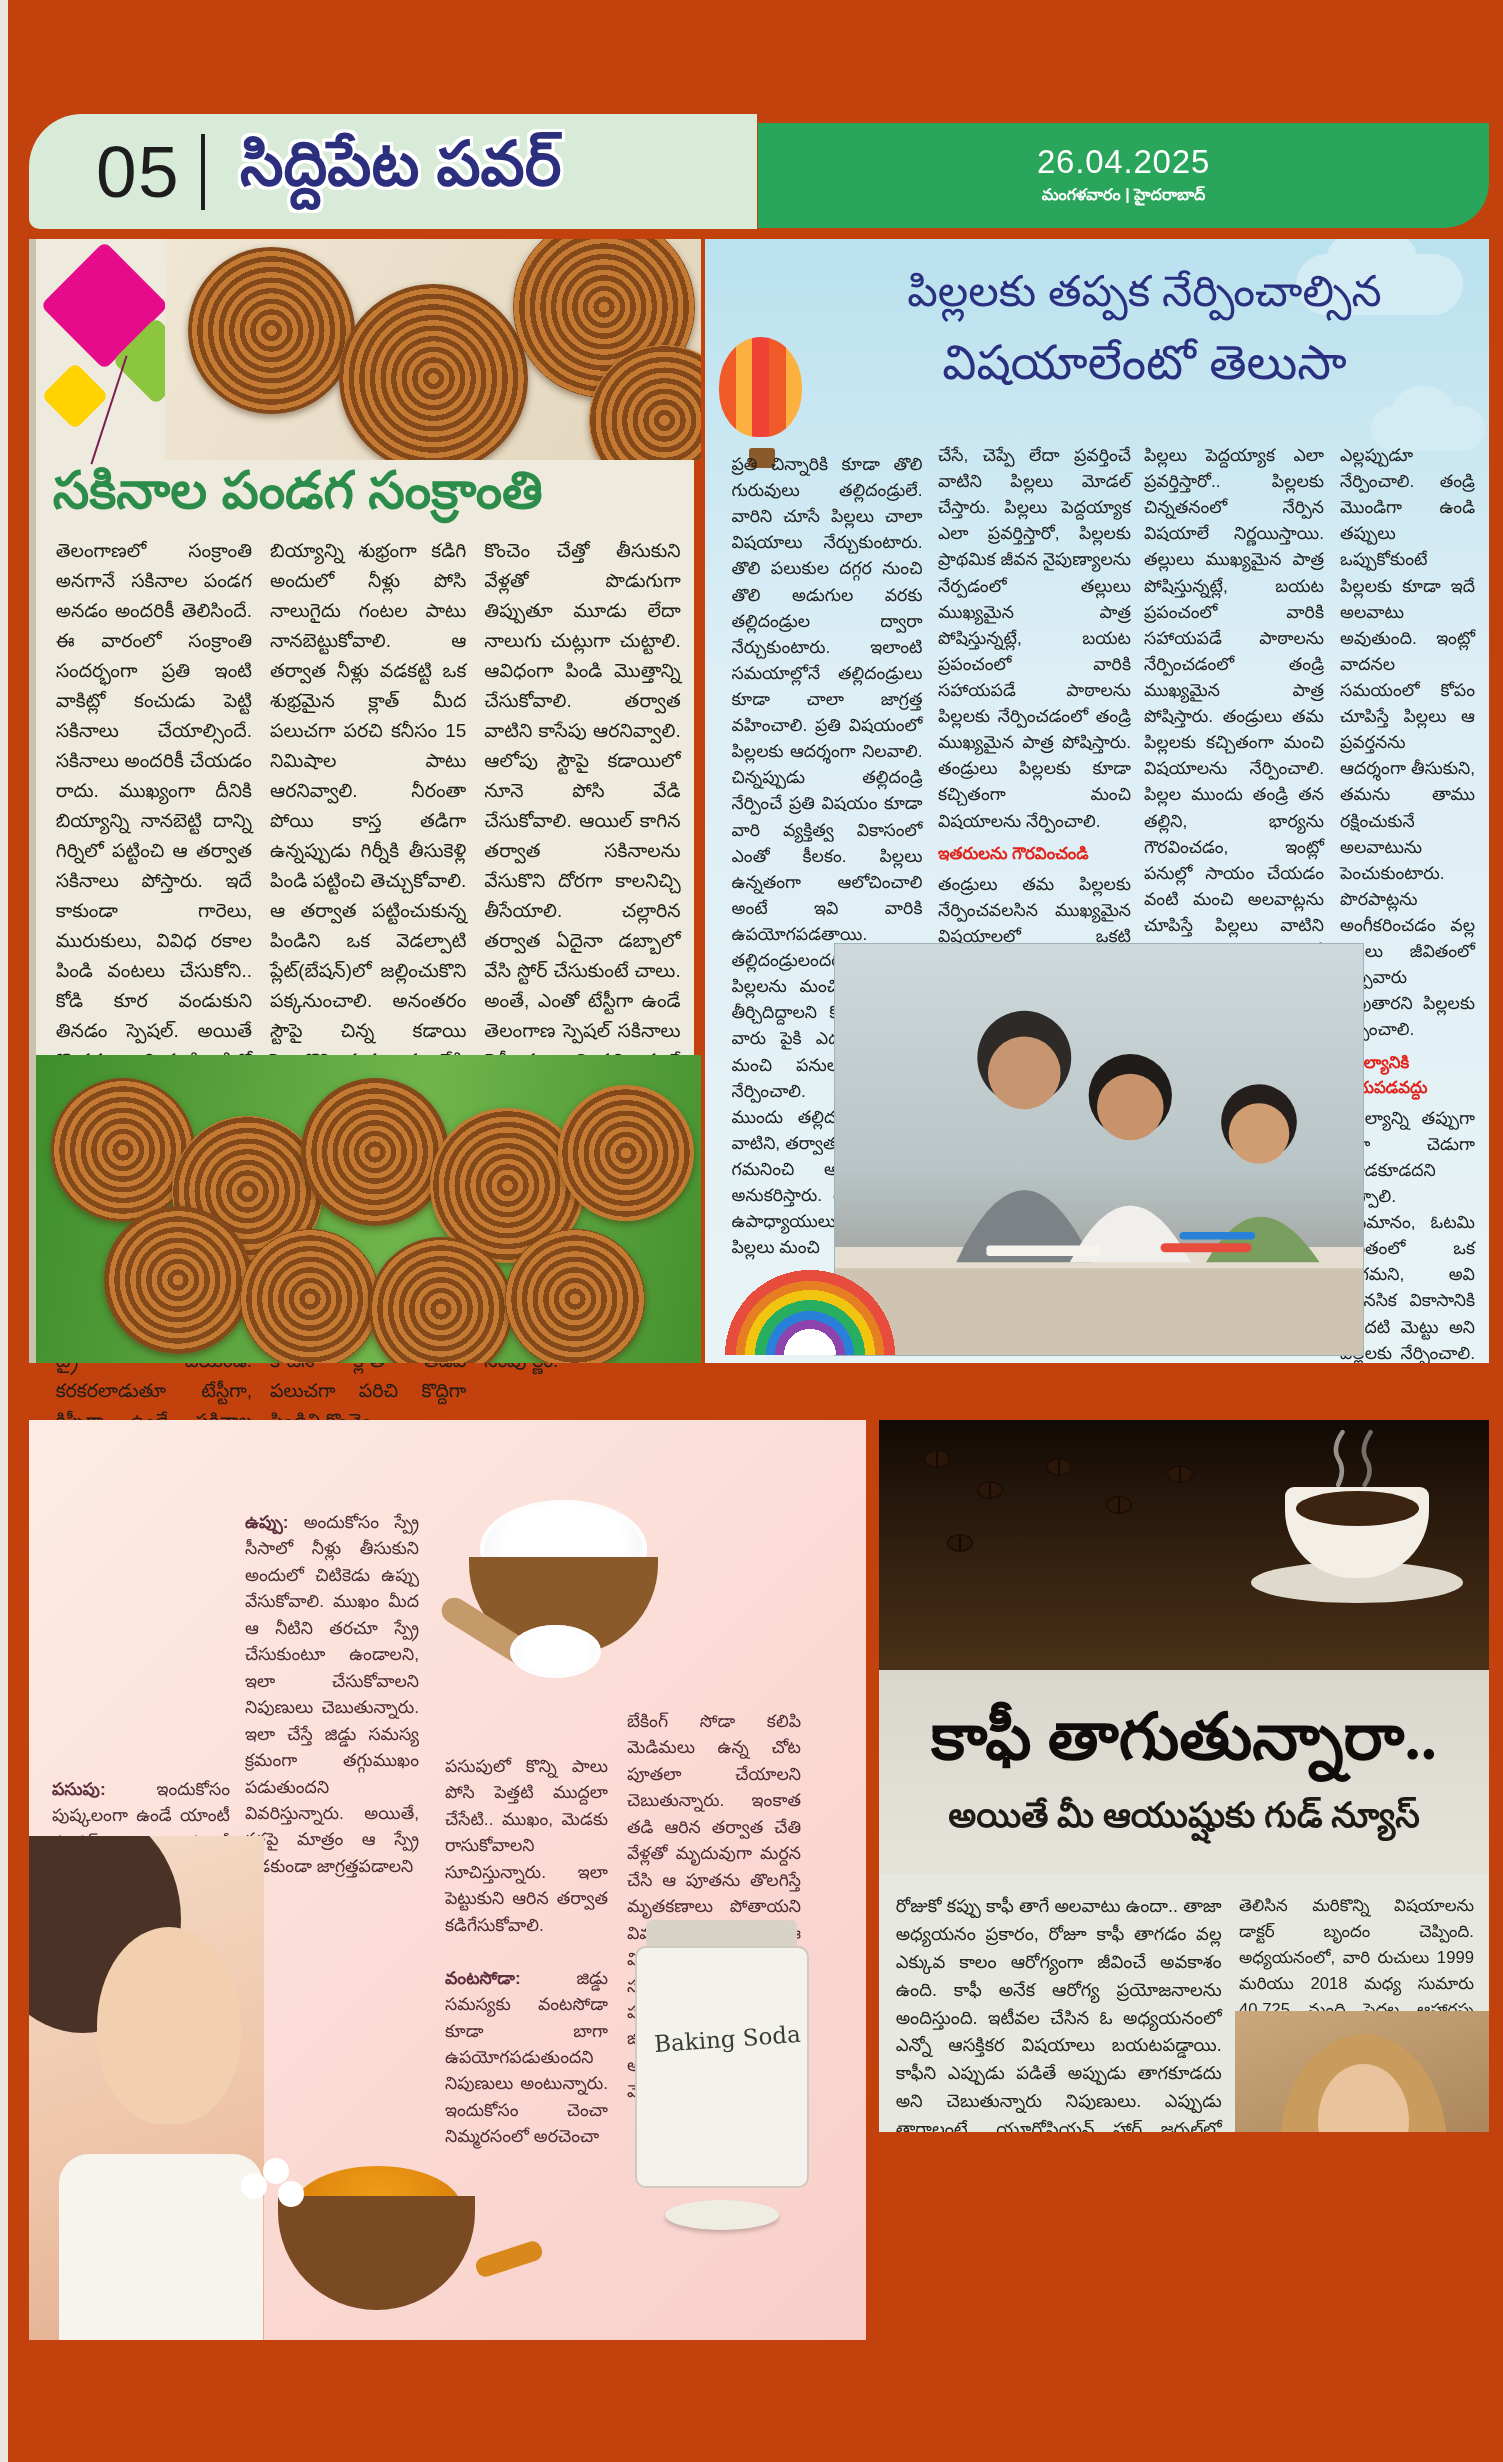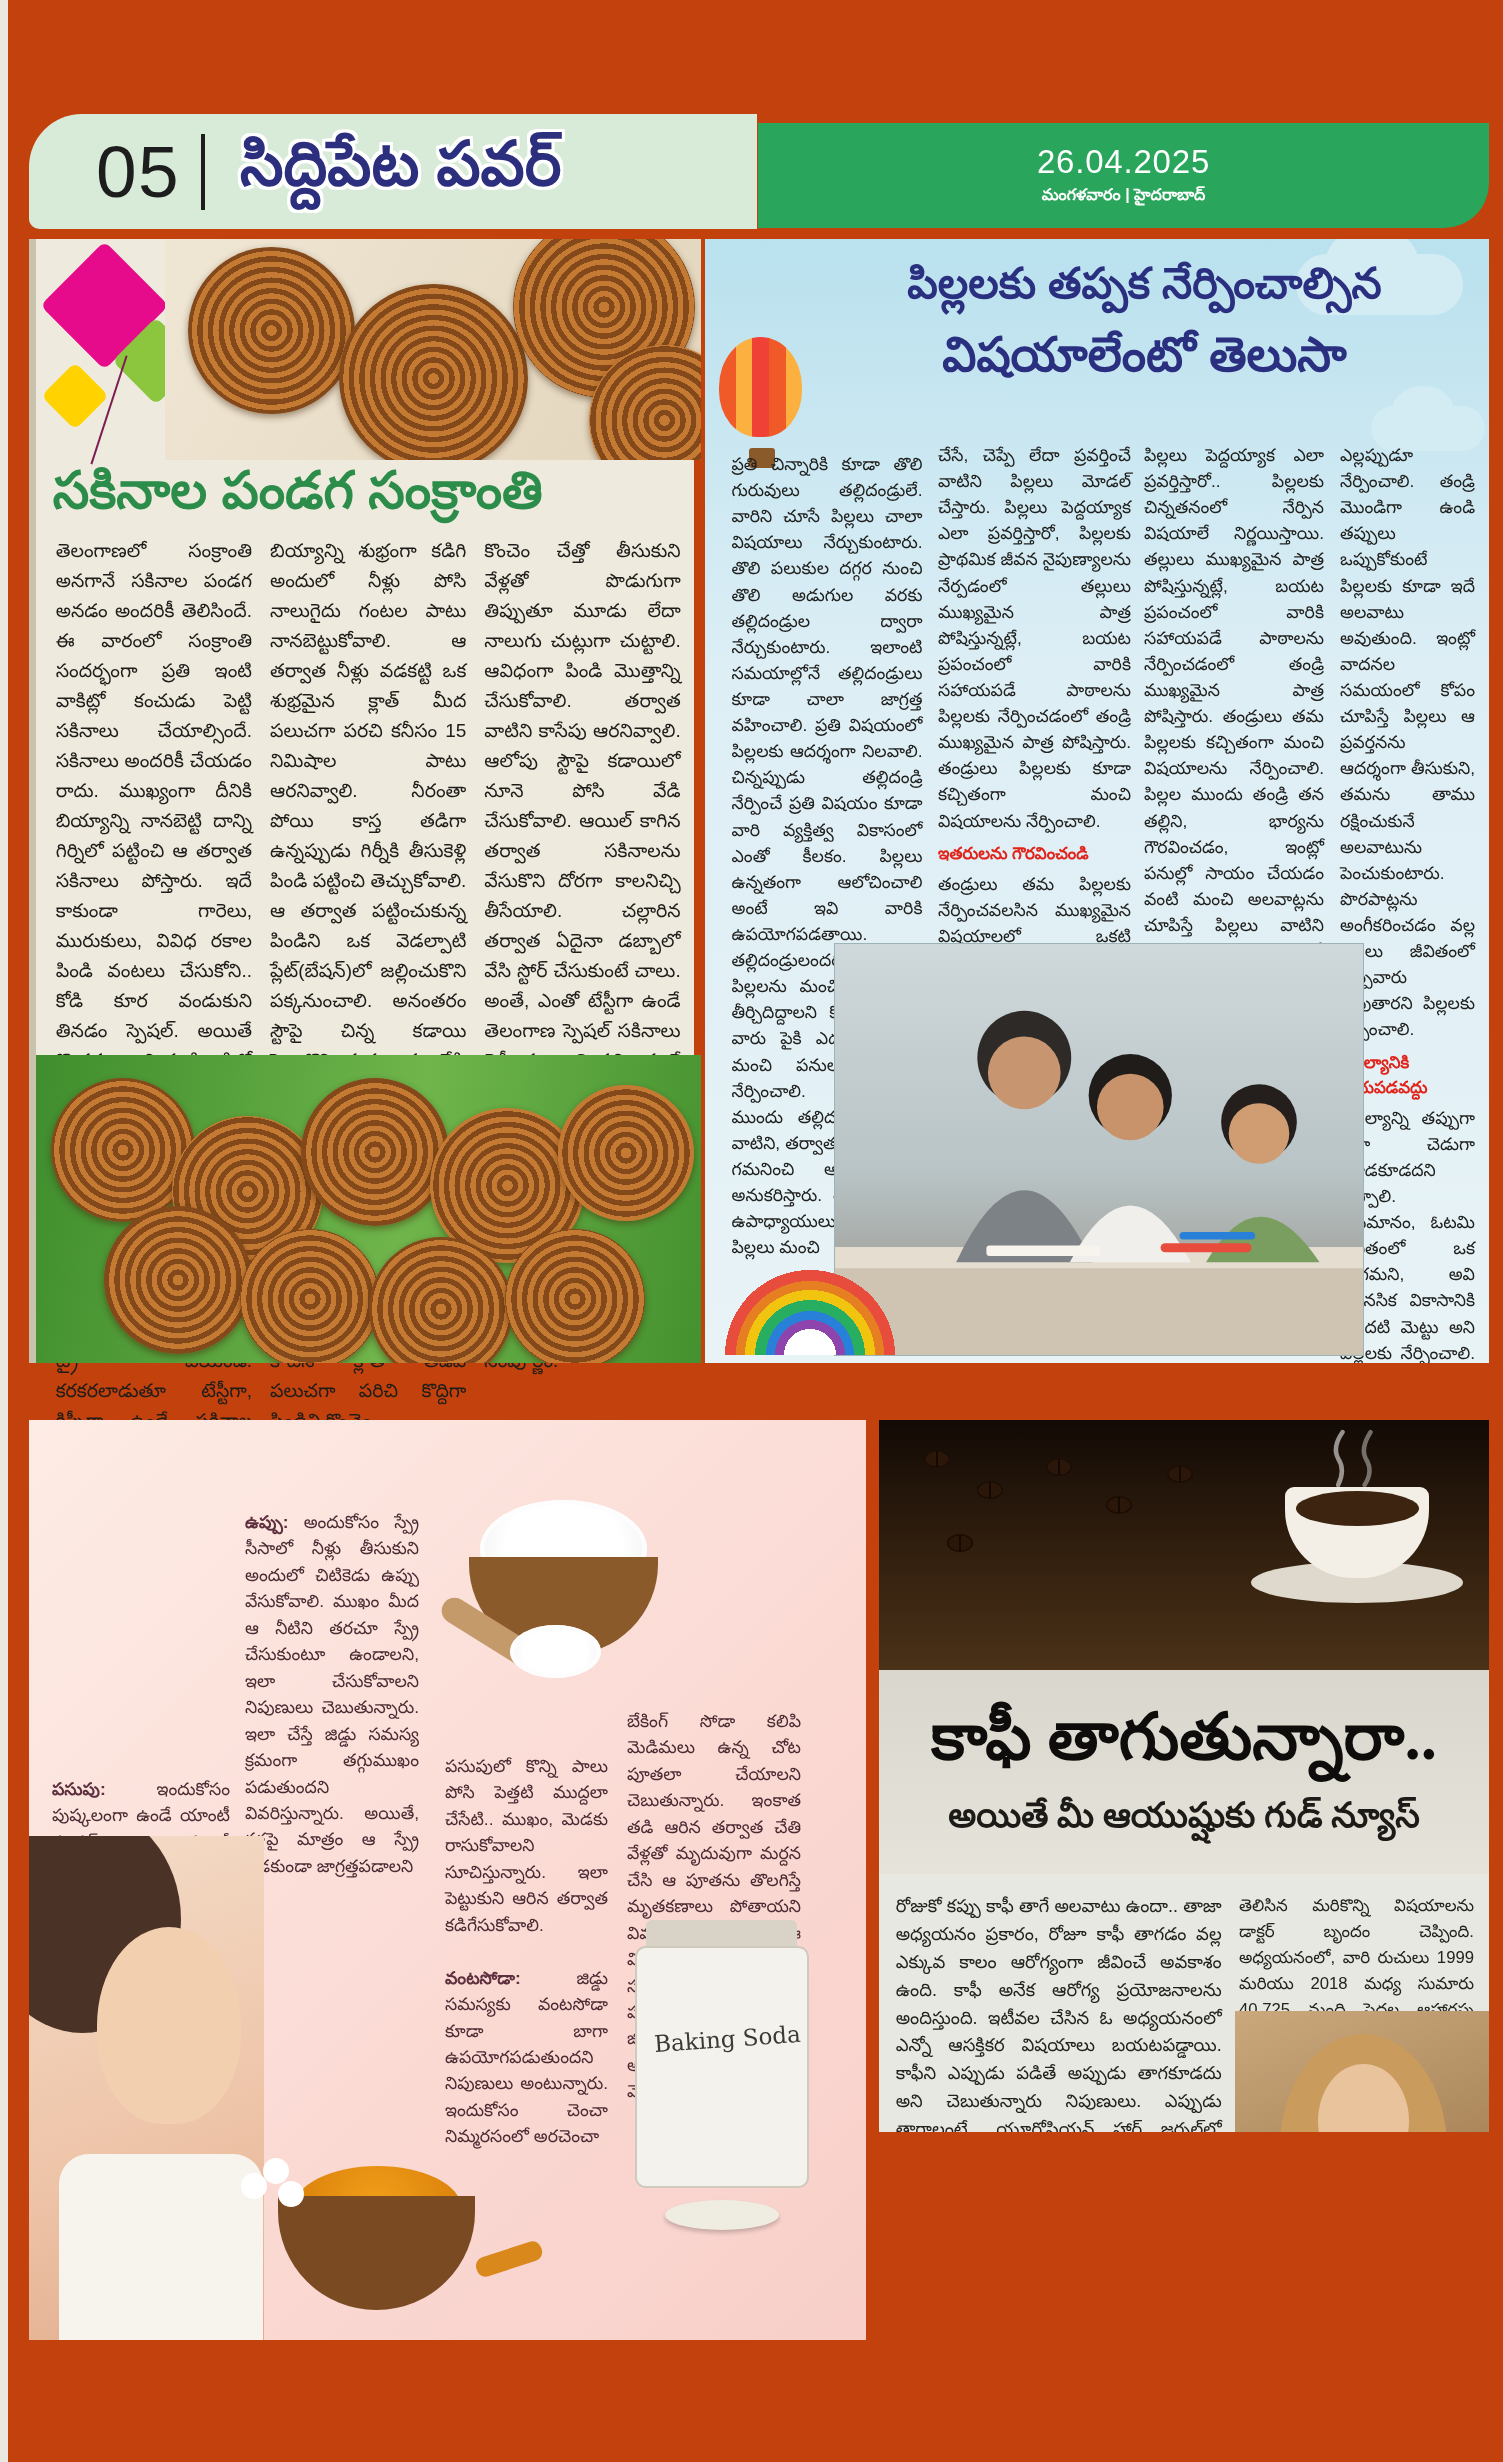--- a/index.html
+++ b/index.html
@@ -35,21 +35,21 @@
   .a1-col.c1{height:742px;}
   .leaf{left:0px;top:816px;width:665px;height:308px;background:linear-gradient(100deg,#3f8d2d,#6fb54b 55%,#44912f);overflow:hidden;}
 
   
   .art2{left:697px;top:239px;width:784px;height:1124px;background:linear-gradient(180deg,#b9e1ee,#ddeef5 38%,#e8f3f6);overflow:hidden;}
   .cloud{position:absolute;background:#d3ecf3;border-radius:45px;}
   .cloud:before{content:"";position:absolute;left:18%;top:-45%;width:55%;height:110%;background:inherit;border-radius:50%;}
   .balloon{position:absolute;left:13.6px;top:98px;width:83px;height:100px;border-radius:50% 50% 46% 46%;
            background:repeating-linear-gradient(90deg,#f05a28 0 16.7px,#fbb040 16.7px 33px,#ef4136 33px 50px);}
   .balloon-basket{position:absolute;left:44px;top:209px;width:26px;height:19.7px;background:#8a5a2b;border-radius:3px;}
-  .a2-headline{left:114px;top:20px;width:651px;text-align:center;color:#2b2f80;font-weight:bold;}
+  .a2-headline{left:114px;top:28px;width:651px;text-align:center;color:#2b2f80;font-weight:normal;}
   .a2-h1{font-size:43px;}
   .a2-h2{font-size:48px;margin-top:7.6px;}
   .a2-col{position:absolute;font-size:17.4px;line-height:1.5;text-align:justify;color:#20201e;}
   .redhead{color:#e2231a;font-weight:bold;font-size:16.7px;margin:7.6px 0 4.5px;}
   .rainbow{position:absolute;left:13.6px;bottom:7.6px;width:182px;height:91px;
      background:radial-gradient(circle at 50% 100%, #ffffff 0 26px,#8e44ad 26px 35px,#2980d9 35px 44px,#27ae60 44px 55px,#f1c40f 55px 65px,#e67e22 65px 74px,#e74c3c 74px 85px,transparent 85px);}
   .family{left:129px;top:704px;width:530px;height:413px;background:linear-gradient(180deg,#cfd8da 0%,#b9c4c6 55%,#9a8succeeded 100%);background:linear-gradient(180deg,#cfd8da 0%,#b9c4c6 55%,#8f8a7f 100%);overflow:hidden;border:0.8px solid #9db3b8;}
 
   
   .art3{left:21px;top:1420px;width:837px;height:920px;background:linear-gradient(135deg,#fdece5,#fbd9d3 60%,#f8cfc9);overflow:hidden;}

